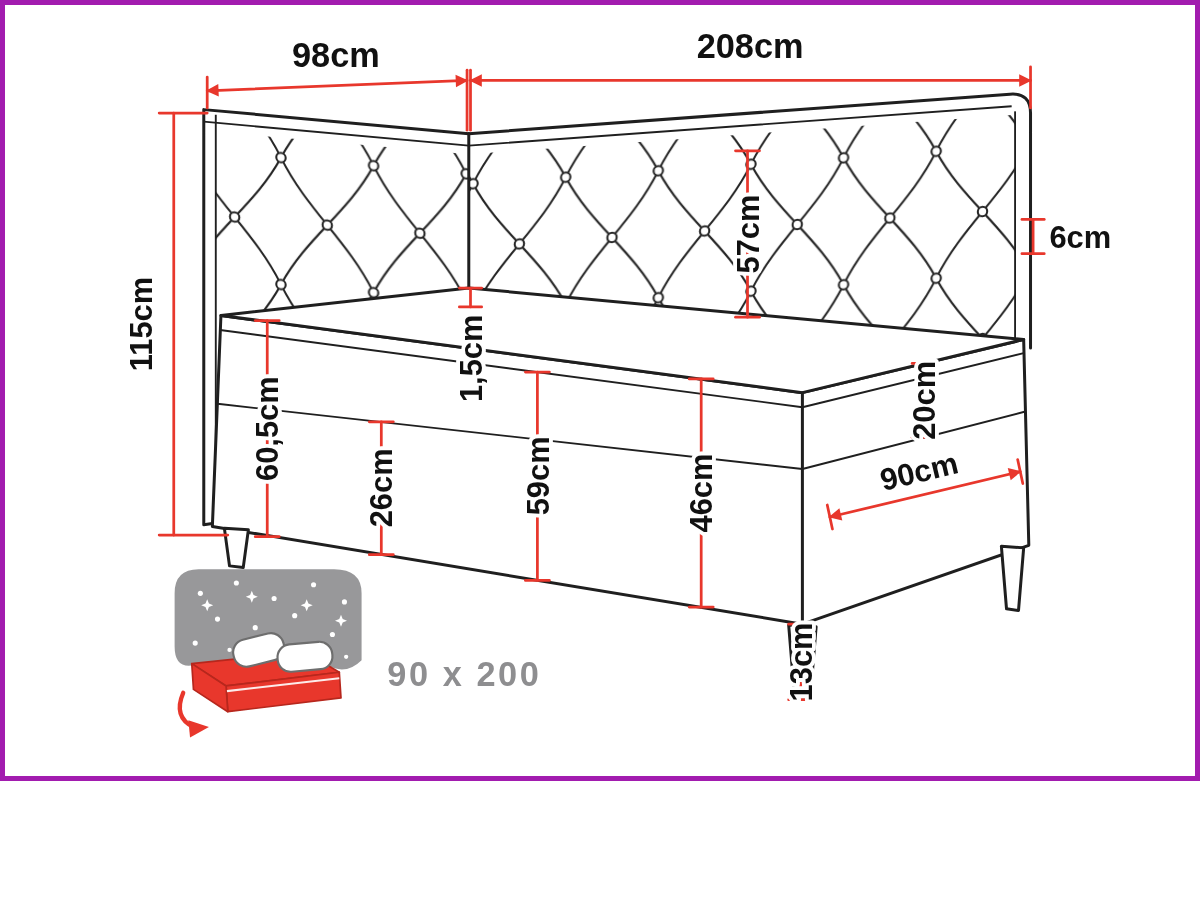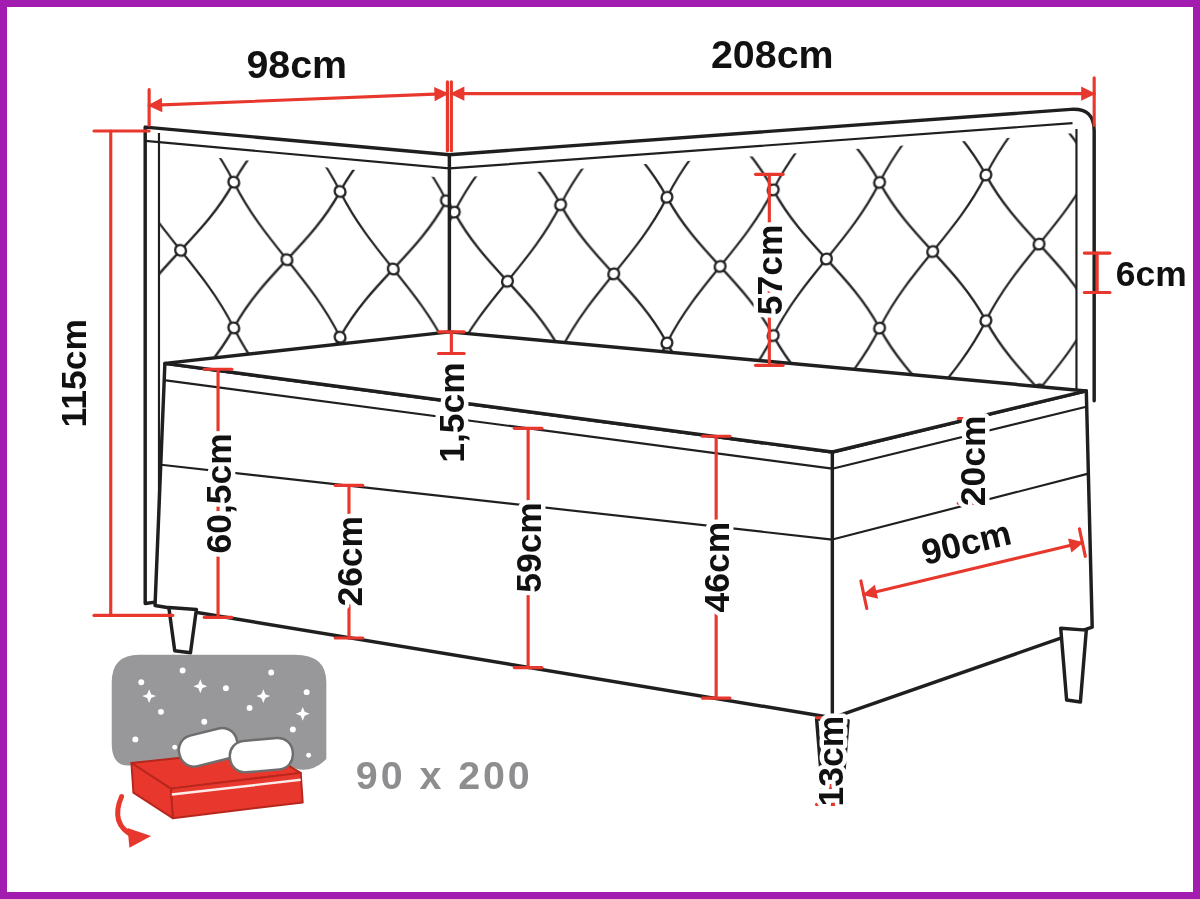--- a/index.html
+++ b/index.html
@@ -1,18 +1,18 @@
 <!DOCTYPE html>
 <html><head>
 <meta charset="utf-8">
 <style>
   html,body{margin:0;padding:0;background:#fff;}
   .stage{
-    position:relative;width:1200px;height:899px;box-sizing:border-box;
-    background:#ffffff;border:7px solid #a21caf;overflow:hidden;
+    position:relative;width:1200px;height:781px;box-sizing:border-box;
+    background:#ffffff;border:5px solid #a21caf;overflow:hidden;
     font-family:"Liberation Sans",sans-serif;
   }
   .stage svg{display:block;width:100%;height:100%;}
   .olf{fill:#ffffff;stroke:#1f1f1f;stroke-width:3.5;stroke-linejoin:round;stroke-linecap:round;}
   .ol{fill:none;stroke:#1f1f1f;stroke-width:3.5;stroke-linejoin:round;stroke-linecap:round;}
   .thin{fill:none;stroke:#1f1f1f;stroke-width:2.2;stroke-linejoin:round;}
   .fillonly{fill:#ffffff;stroke:none;}
   .dim{fill:none;stroke:#e8372c;stroke-width:3.2;stroke-linecap:round;}
   .dimlabel{
     font-family:"Liberation Sans",sans-serif;font-size:36px;font-weight:bold;fill:#111111;

